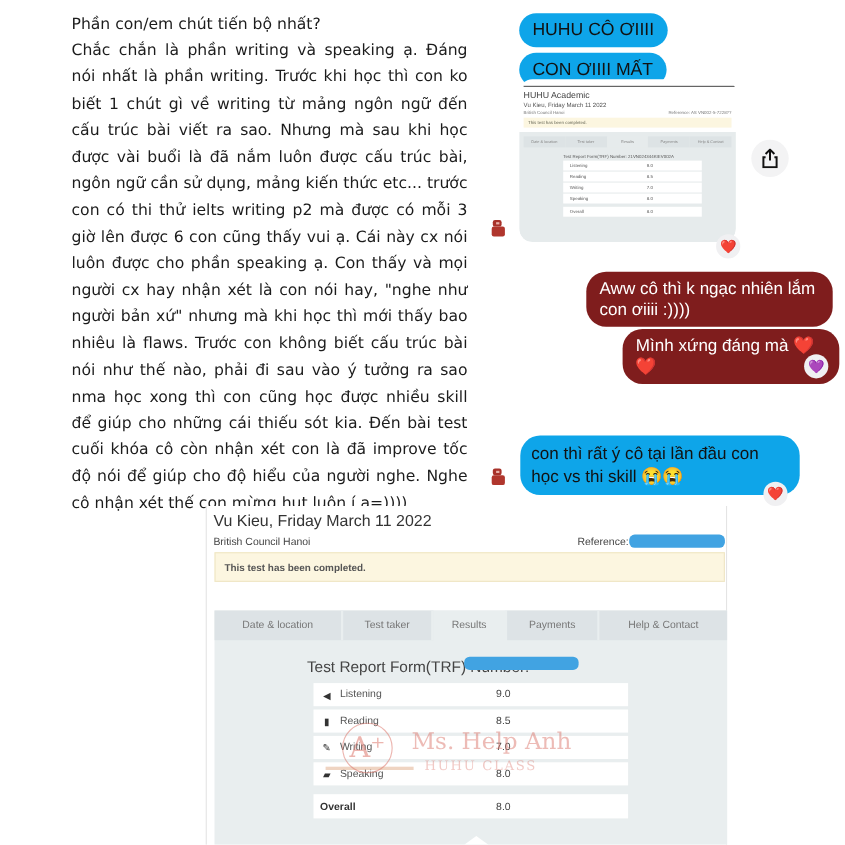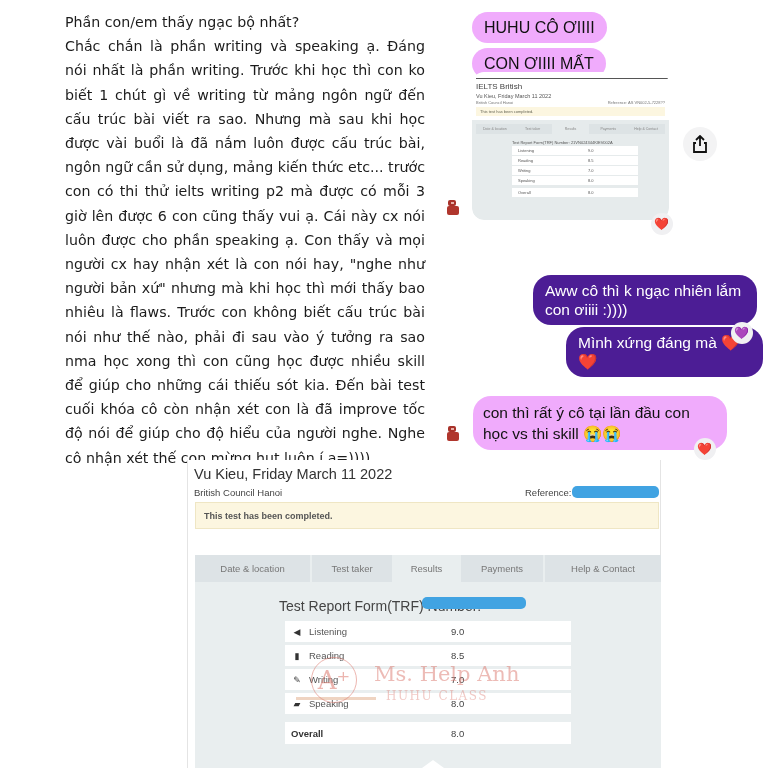--- a/index.html
+++ b/index.html
@@ -7,22 +7,22 @@
   body { position: relative; font-family: "Liberation Sans", sans-serif; color: #1a1a1a; }
 
   
   .testimonial { position: absolute; left: 65px; top: 10px; width: 360px; font-family: "DejaVu Sans", sans-serif; font-size: 14.2px; line-height: 24.2px; color: #1c1c1c; }
   .testimonial .q { display: block; }
   .testimonial .a { display: block; text-align: justify; }
 
   
   .chat { position: absolute; left: 440px; top: 0; width: 328px; height: 465px; }
   .bubble { position: absolute; border-radius: 18px; font-family: "Liberation Sans", sans-serif; font-size: 15.5px; line-height: 19px; padding: 6px 12px; }
-  .bubble.in { background: #f0abfc; color: #111; }
-  .bubble.out { background: #4c1d95; color: #fff; margin-top: 28px; }
+  .bubble.in { background: #0ea5e9; color: #111; }
+  .bubble.out { background: #7f1d1d; color: #fff; }
   .avatar { position: absolute; width: 16px; height: 18px; }
   .reaction { position: absolute; width: 22px; height: 22px; border-radius: 50%; background: #f0f0f2; display: flex; align-items: center; justify-content: center; font-size: 12px; }
 
   .mini-card { position: absolute; left: 32px; top: 72px; width: 197px; height: 148px; background: #fff; border-radius: 12px; overflow: hidden; }
   .mini-card .t1 { font-size: 8px; color: #444; margin: 6px 0 0 4px; border-top: 1px solid #555; padding-top: 3px; }
   .mini-card .t2 { font-size: 5.5px; color: #555; margin: 2px 0 0 4px; }
   .mini-card .t3 { font-size: 4px; color: #777; margin: 1px 4px 0 4px; display: flex; justify-content: space-between; }
   .mini-card .notice { margin: 2px 4px; height: 9px; background: #fcf6e0; font-size: 4px; color: #665; padding: 2px 4px; }
   .mini-card .panel { position: absolute; left: 0; top: 48px; width: 197px; height: 100px; background: #e6ebec; border-radius: 0 0 12px 12px; }
   .mini-tabs { display: flex; margin: 4px 4px 0 4px; }
@@ -58,30 +58,30 @@
   .watermark { position: absolute; left: 123px; top: 197px; pointer-events: none; }
   .watermark .circle { position: absolute; left: 0; top: 0; width: 46px; height: 46px; border: 1.5px solid rgba(220,120,110,0.55); border-radius: 50%; font-family: "DejaVu Serif", serif; font-size: 26px; color: rgba(220,120,110,0.55); text-align: center; line-height: 44px; }
   .watermark .brand { position: absolute; left: 63px; top: 5px; font-family: "DejaVu Serif", serif; font-size: 21px; color: rgba(220,120,110,0.5); white-space: nowrap; }
   .watermark .sub { position: absolute; left: 75px; top: 32px; font-family: "DejaVu Serif", serif; font-size: 12px; letter-spacing: 1.5px; color: rgba(220,120,110,0.4); white-space: nowrap; }
   .watermark .pencil { position: absolute; left: -15px; top: 40px; width: 80px; height: 3px; background: rgba(220,160,120,0.45); }
 </style>
 </head>
 <body>
 
 <div class="testimonial">
-  <span class="q">Phần con/em thấy ngạc bộ nhất?</span>
+  <span class="q">Phần con/em chút tiến bộ nhất?</span>
   <span class="a">Chắc chắn là phần writing và speaking ạ. Đáng nói nhất là phần writing. Trước khi học thì con ko biết 1 chút gì về writing từ mảng ngôn ngữ đến cấu trúc bài viết ra sao. Nhưng mà sau khi học được vài buổi là đã nắm luôn được cấu trúc bài, ngôn ngữ cần sử dụng, mảng kiến thức etc... trước con có thi thử ielts writing p2 mà được có mỗi 3 giờ lên được 6 con cũng thấy vui ạ. Cái này cx nói luôn được cho phần speaking ạ. Con thấy và mọi người cx hay nhận xét là con nói hay, "nghe như người bản xứ" nhưng mà khi học thì mới thấy bao nhiêu là flaws. Trước con không biết cấu trúc bài nói như thế nào, phải đi sau vào ý tưởng ra sao nma học xong thì con cũng học được nhiều skill để giúp cho những cái thiếu sót kia. Đến bài test cuối khóa cô còn nhận xét con là đã improve tốc độ nói để giúp cho độ hiểu của người nghe. Nghe cô nhận xét thế con mừng hụt luôn í ạ=))))</span>
 </div>
 
 <div class="chat">
   <div class="bubble in" style="left:32px; top:12px; font-size:16px;">HUHU CÔ ƠIIII</div>
   <div class="bubble in" style="left:32px; top:48px; font-size:16px;">CON ƠIIII MẤT</div>
 
   <div class="mini-card">
-    <div class="t1">IELTS British</div>
+    <div class="t1">HUHU Academic</div>
     <div class="t2">Vu Kieu, Friday March 11 2022</div>
     <div class="t3">
       <span>British Council Hanoi</span>
       <span>Reference: AS VN002-5-7228??</span>
     </div>
     <div class="notice">This test has been completed.</div>
     <div class="panel">
       <div class="mini-tabs">
         <span>Date &amp; location</span>
         <span>Test taker</span>

